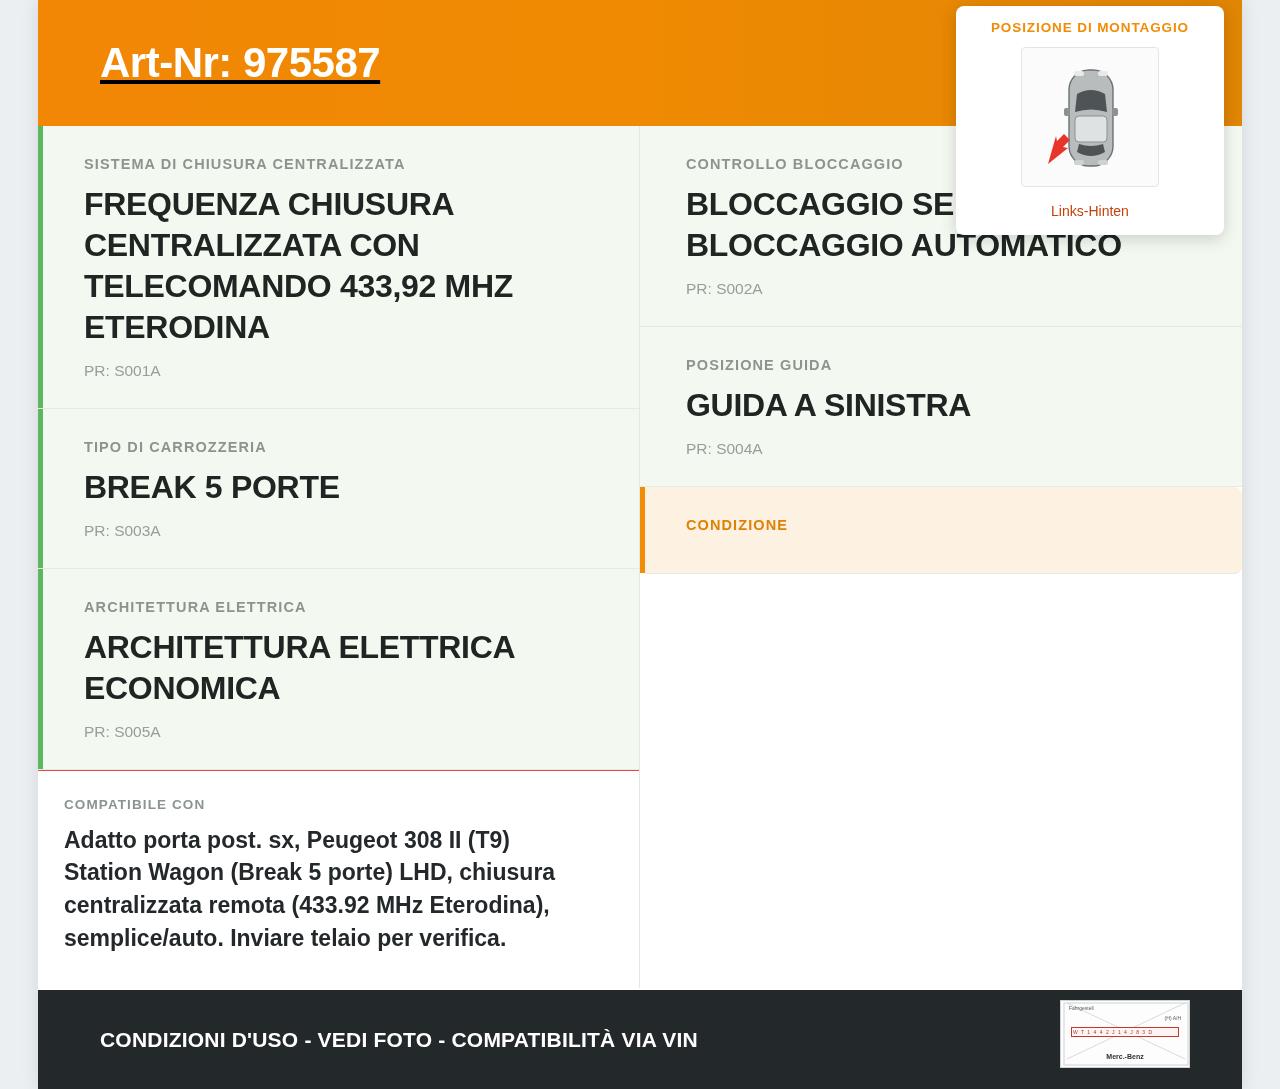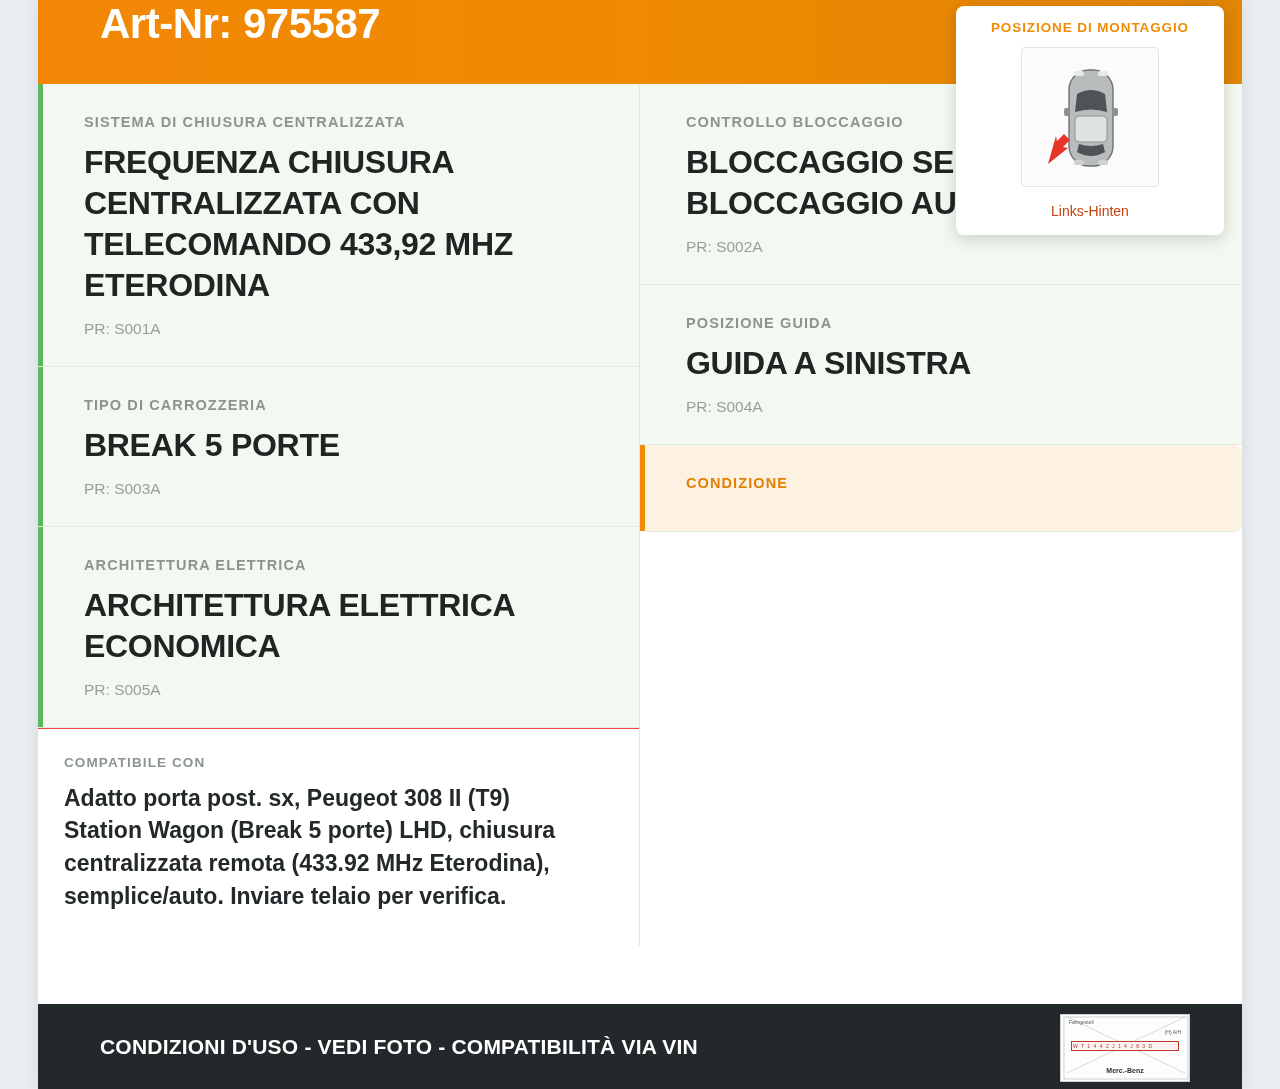--- a/index.html
+++ b/index.html
@@ -21,24 +21,25 @@
     left: 38px;
     top: 0;
     width: 1204px;
     height: 1089px;
     background: #ffffff;
     box-shadow: 0 0 18px rgba(0,0,0,0.10);
   }
   
   .header {
     position: relative;
-    height: 84px;
+    height: 126px;
     background: linear-gradient(90deg, #f28705 0%, #ef8a02 50%, #e08504 100%);
     display: flex;
-    align-items: flex-start;
+    align-items: center;
+    text-decoration: underline;
   }
   .header-title {
     color: #ffffff;
     font-size: 42px;
     font-weight: bold;
     letter-spacing: -0.5px;
     margin-left: 62px;
   }
   
   .body {
@@ -153,21 +154,21 @@
     font-size: 14px;
     color: #c2410c;
     margin-top: 16px;
   }
   
   .footer {
     position: absolute;
     left: 0;
     bottom: 0;
     width: 100%;
-    height: 85px;
+    height: 99px;
     background: #23282a;
     display: flex;
     align-items: center;
   }
   .footer-text {
     color: #ffffff;
     font-size: 21px;
     font-weight: bold;
     letter-spacing: 0.2px;
     margin-left: 62px;

